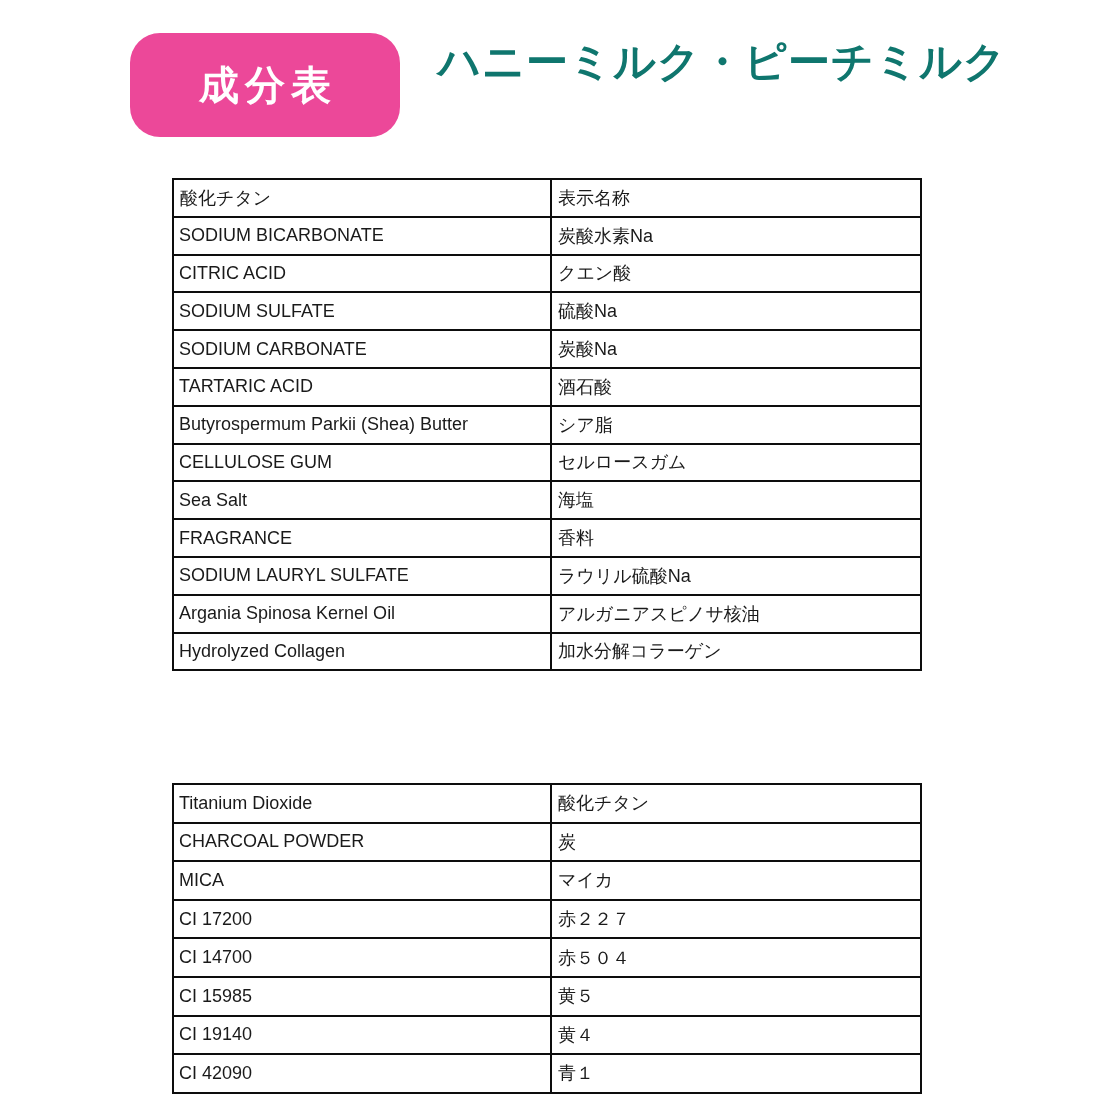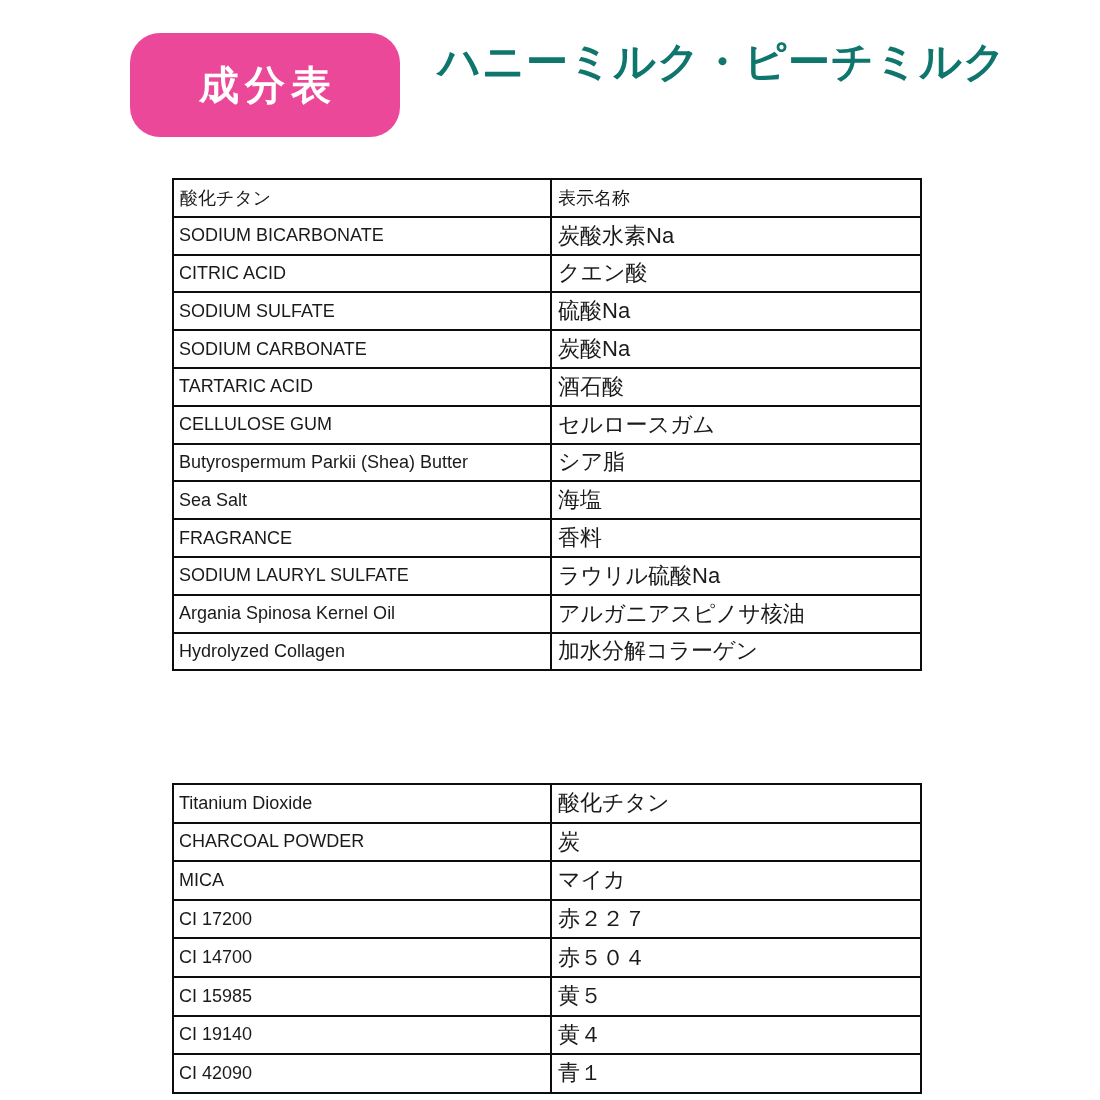--- a/index.html
+++ b/index.html
@@ -54,21 +54,21 @@
     vertical-align: middle;
     overflow: hidden;
     white-space: nowrap;
     font-weight: normal;
     text-align: left;
     box-sizing: border-box;
   }
   .tbl1 th, .tbl1 td { height: 37.8px; }
   .tbl2 td { height: 38.6px; }
   .c-en { padding: 0 12px 0 5px; font-size: 18px; }
-  .c-jp { padding: 0 4px 0 6px; font-size: 22px; }
+  .c-jp { padding: 0 4px 0 6px; font-size: 18px; }
   .tbl th.c-jp, .tbl th.c-en { font-size: 18px; }
 </style>
 </head>
 <body>
 
 <div class="page">
 
   <div class="badge">成分表</div>
 
   <div class="title">ハニーミルク・ピーチミルク</div>
@@ -99,26 +99,26 @@
         </tr>
         <tr>
           <td class="c-en">SODIUM CARBONATE</td>
           <td class="c-jp">炭酸Na</td>
         </tr>
         <tr>
           <td class="c-en">TARTARIC ACID</td>
           <td class="c-jp">酒石酸</td>
         </tr>
         <tr>
+          <td class="c-en">Butyrospermum Parkii (Shea) Butter</td>
+          <td class="c-jp">シア脂</td>
+        </tr>
+        <tr>
           <td class="c-en">CELLULOSE GUM</td>
           <td class="c-jp">セルロースガム</td>
-        </tr>
-        <tr>
-          <td class="c-en">Butyrospermum Parkii (Shea) Butter</td>
-          <td class="c-jp">シア脂</td>
         </tr>
         <tr>
           <td class="c-en">Sea Salt</td>
           <td class="c-jp">海塩</td>
         </tr>
         <tr>
           <td class="c-en">FRAGRANCE</td>
           <td class="c-jp">香料</td>
         </tr>
         <tr>

